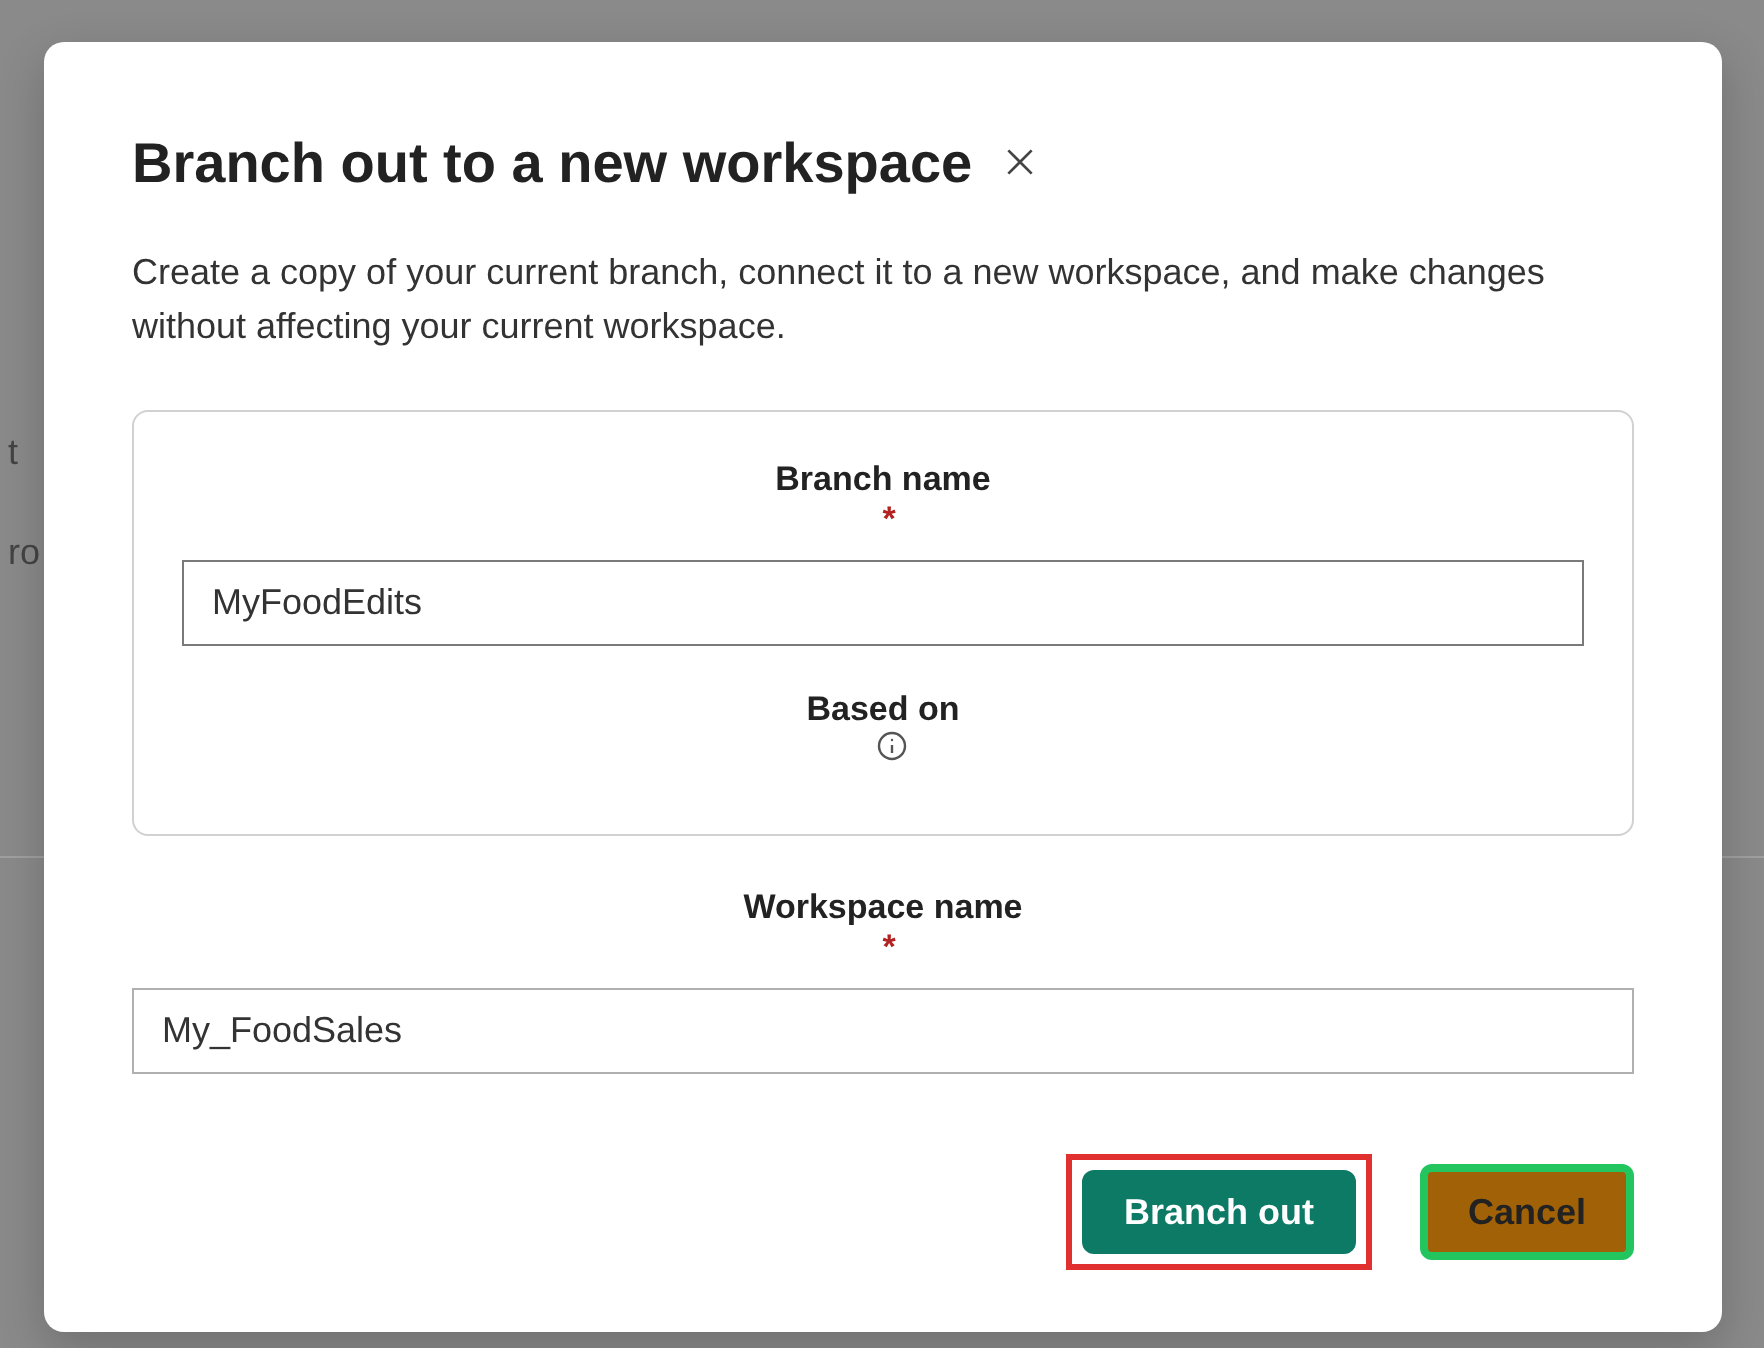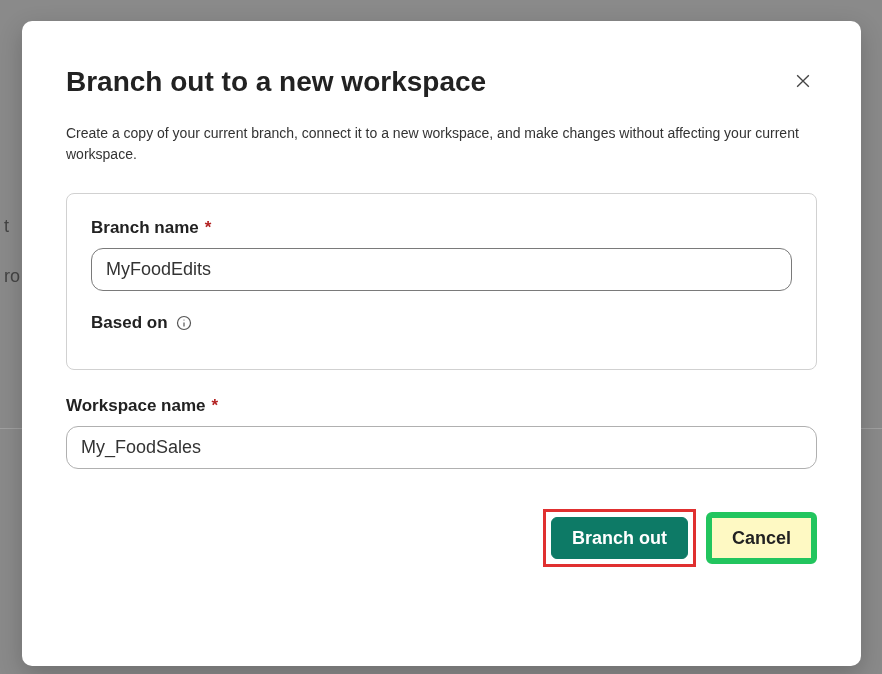--- a/index.html
+++ b/index.html
@@ -17,85 +17,85 @@
       left: 22px;
       right: 21px;
       bottom: 8px;
       background: #ffffff;
       border-radius: 10px;
       padding: 44px 44px 30px 44px;
       box-shadow: 0 8px 24px rgba(0,0,0,0.2);
     }
     .modal-header {
       display: flex;
-      justify-content: space-between;
       align-items: flex-start;
       margin-bottom: 24px;
       gap: 10px;
     }
     .modal-title {
       font-size: 28px;
       font-weight: 600;
       color: #222;
       line-height: 1.2;
     }
     .close-btn {
       background: none;
       border: none;
       cursor: pointer;
       padding: 4px;
       color: #444;
       margin-top: 2px;
     }
     .close-btn svg { width: 20px; height: 20px; }
     .modal-description {
-      font-size: 14px;
+      font-size: 18px;
       color: #333;
       line-height: 1.5;
       margin-bottom: 28px;
     }
     .form-box {
       border: 1px solid #d1d1d1;
       border-radius: 8px;
       padding: 24px 24px 26px 24px;
       margin-bottom: 26px;
     }
     .form-group { margin-bottom: 22px; }
     .form-group:last-child { margin-bottom: 0; }
     .form-label {
       display: flex;
       align-items: center;
       font-size: 17px;
       font-weight: 600;
       color: #222;
       margin-bottom: 10px;
+      flex-direction: column;
     }
     .required { color: #b32222; margin-left: 6px; font-weight: 600; }
     .info-icon {
       display: inline-flex;
       margin-left: 8px;
       color: #555;
     }
     .info-icon svg { width: 16px; height: 16px; }
     .text-input {
       width: 100%;
       padding: 10px 14px;
       font-size: 18px;
       color: #333;
       border: 1px solid #b0b0b0;
-      border-radius: 12px;
+      border-radius: 0;
       background: #fff;
       font-family: inherit;
     }
     .text-input.strong-border { border-color: #7a7a7a; }
     .outer-group { margin-bottom: 40px; }
     .button-row {
       display: flex;
       justify-content: flex-end;
-      gap: 10px;
+      gap: 24px;
       align-items: center;
     }
     .highlight-box {
       border: 3px solid #e03030;
       padding: 5px;
       display: inline-flex;
     }
     .btn {
       font-size: 18px;
       font-weight: 600;
@@ -104,23 +104,23 @@
       cursor: pointer;
       font-family: inherit;
       line-height: 1;
     }
     .btn-primary {
       background: #0d7a66;
       color: #fff;
       border: 1px solid #0d7a66;
     }
     .btn-secondary {
-      background: #fef9c3;
+      background: #a16207;
       color: #222;
-      border: 6px solid #22c55e;
+      border: 4px solid #22c55e;
     }
     .bg-fragment {
       position: absolute;
       left: 4px;
       top: 210px;
       font-size: 18px;
       color: #444;
       line-height: 1.8;
     }
     .bg-line {

